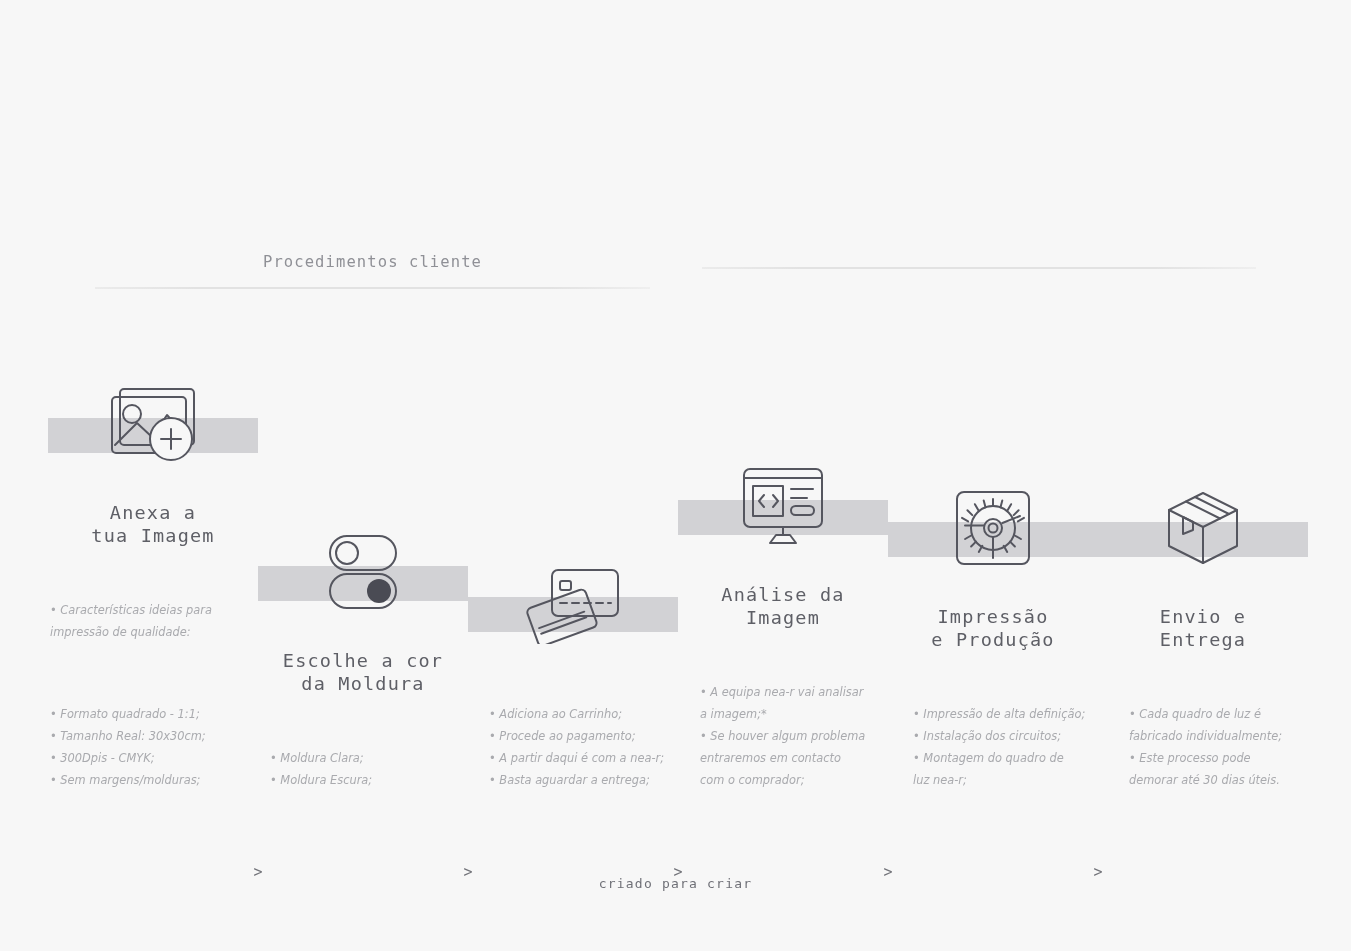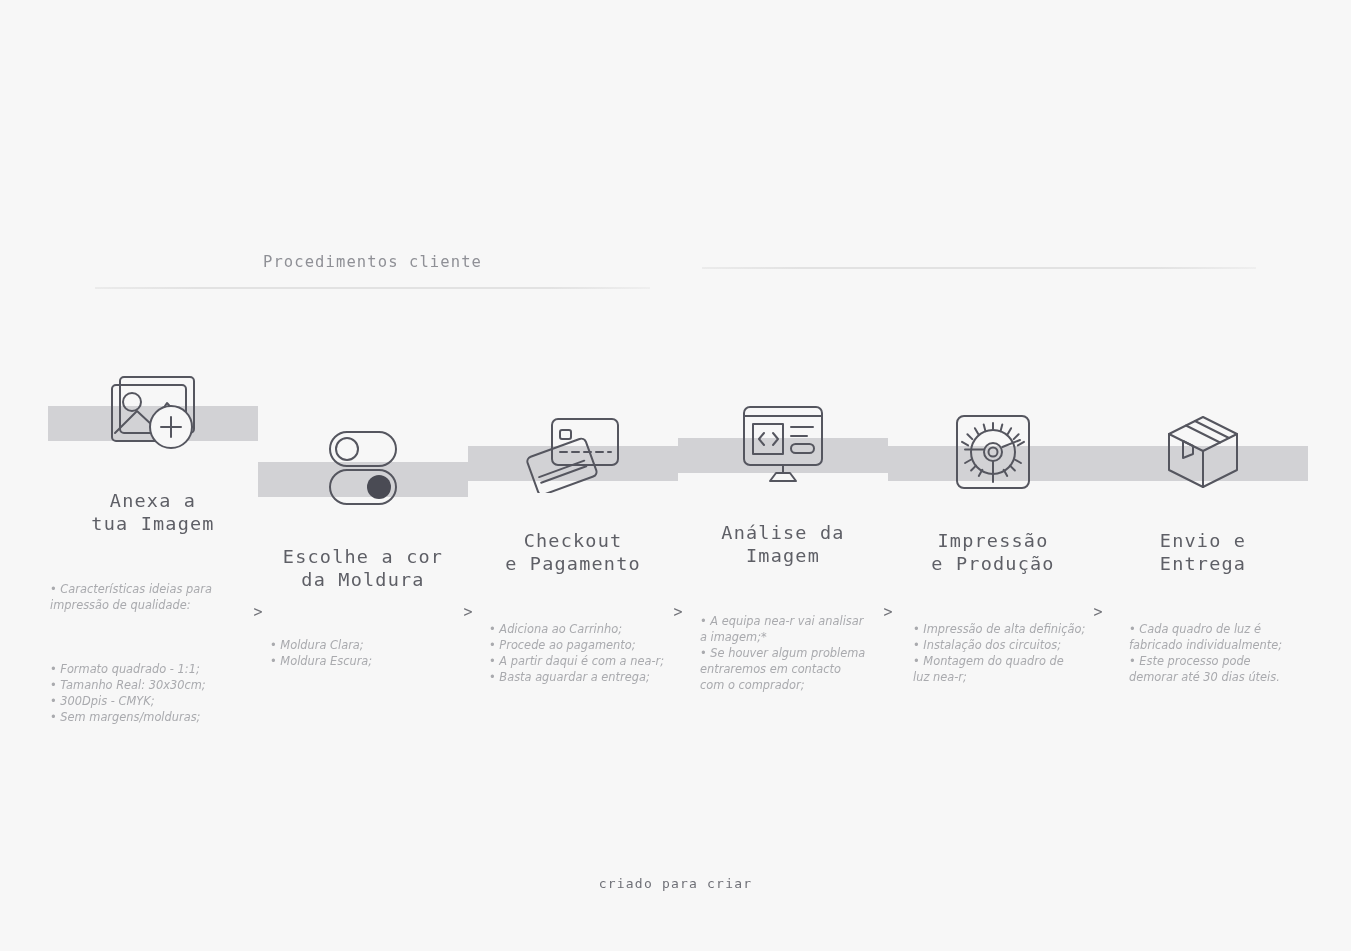--- a/index.html
+++ b/index.html
@@ -48,25 +48,25 @@
   .section-rule {
     margin-top: 15px;
     height: 2px;
     width: 100%;
     background: linear-gradient(to right, #ebebeb 0%, #e2e2e2 18%, #e2e2e2 82%, #efefef 100%);
   }
 
   
   .steps {
     position: absolute;
-    top: 364px;
+    top: 376px;
     left: 0;
     width: 1351px;
     display: flex;
-    align-items: center;
+    align-items: flex-end;
   }
   .step {
     width: 210px;
     flex: 0 0 210px;
     position: relative;
   }
   .step:first-child { margin-left: 48px; }
 
   .arrow {
     flex: 0 0 0px;
@@ -120,21 +120,21 @@
     color: #5e5f66;
     white-space: pre-line;
   }
 
   
   .step-list {
     margin-top: 30px;
     font-family: "DejaVu Sans", "Liberation Sans", sans-serif;
     font-style: italic;
     font-size: 11.4px;
-    line-height: 16px;
+    line-height: 22px;
     color: #a9aaae;
     white-space: pre-line;
   }
   .list-block { margin-bottom: 0; }
   .list-gap { height: 16px; }
 
   
   .list-col-1 { padding-left: 2px; }
   .list-col-2 { padding-left: 12px; }
   .list-col-3 { padding-left: 21px; }
@@ -249,22 +249,20 @@
               <rect class="stroke" x="10" y="36" width="62" height="40" rx="5" fill="#f7f7f7"></rect>
               <path class="stroke" d="M16 58 L64 58"></path>
               <path class="stroke" d="M16 64 L64 64"></path>
             </g>
             <rect class="stroke" x="31" y="8" width="66" height="46" rx="6" fill="#f7f7f7"></rect>
             <rect class="stroke" x="39" y="19" width="11" height="9" rx="2"></rect>
             <path class="stroke" stroke-dasharray="7 5" d="M39 41 L90 41"></path>
           </svg>
         </span>
       </div>
-      <div class="step-title">Checkout
-e Pagamento</div>
       <div class="step-list list-col-3">
         <div class="list-block">•  Adiciona ao Carrinho;
 •  Procede ao pagamento;
 •  A partir daqui é com a nea-r;
 •  Basta aguardar a entrega;</div>
       </div>
     </div>
 
     <div class="arrow">
       <span>&gt;</span>

